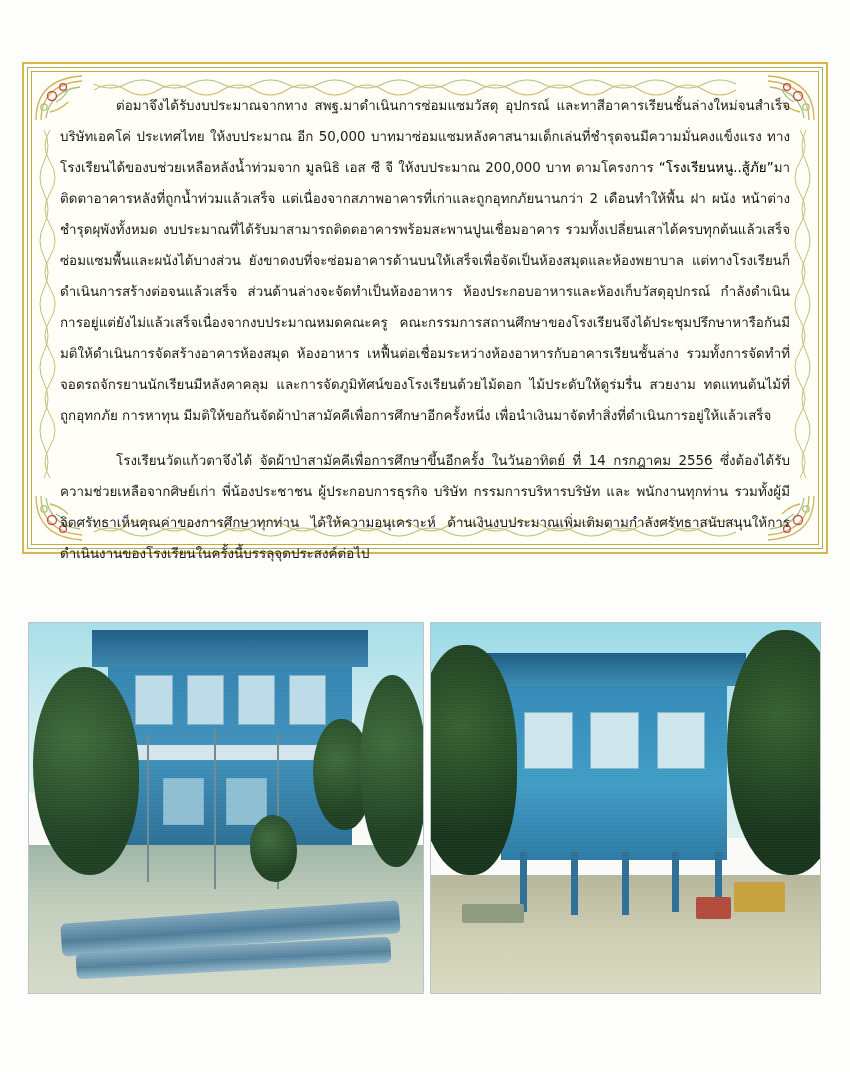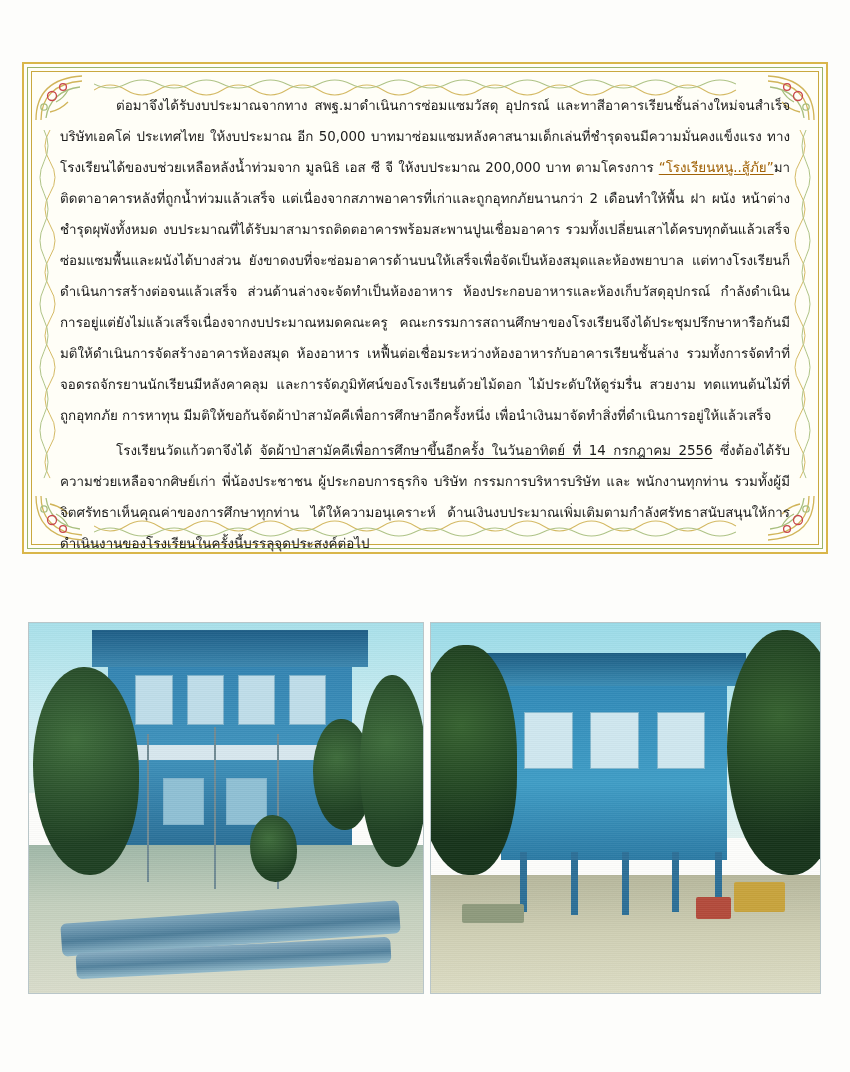--- a/index.html
+++ b/index.html
@@ -86,24 +86,23 @@
     font-size: 13.4px;
     line-height: 31px;
     color: #1b1b1b;
     text-align: justify;
   }
   .para {
     margin: 0 0 0 0;
     text-indent: 56px;
     white-space: normal;
   }
-  .para + .para { margin-top: 4px; }
+  .para + .para { margin-top: 14px; }
   .hl-red {
-    color: #a16207;
-    text-decoration: underline;
+    color: #000000;
     text-underline-offset: 2px;
   }
   .kw-underline {
     text-decoration: underline;
     text-underline-offset: 3px;
   }
 
   
   .photo-row {
     position: absolute;

